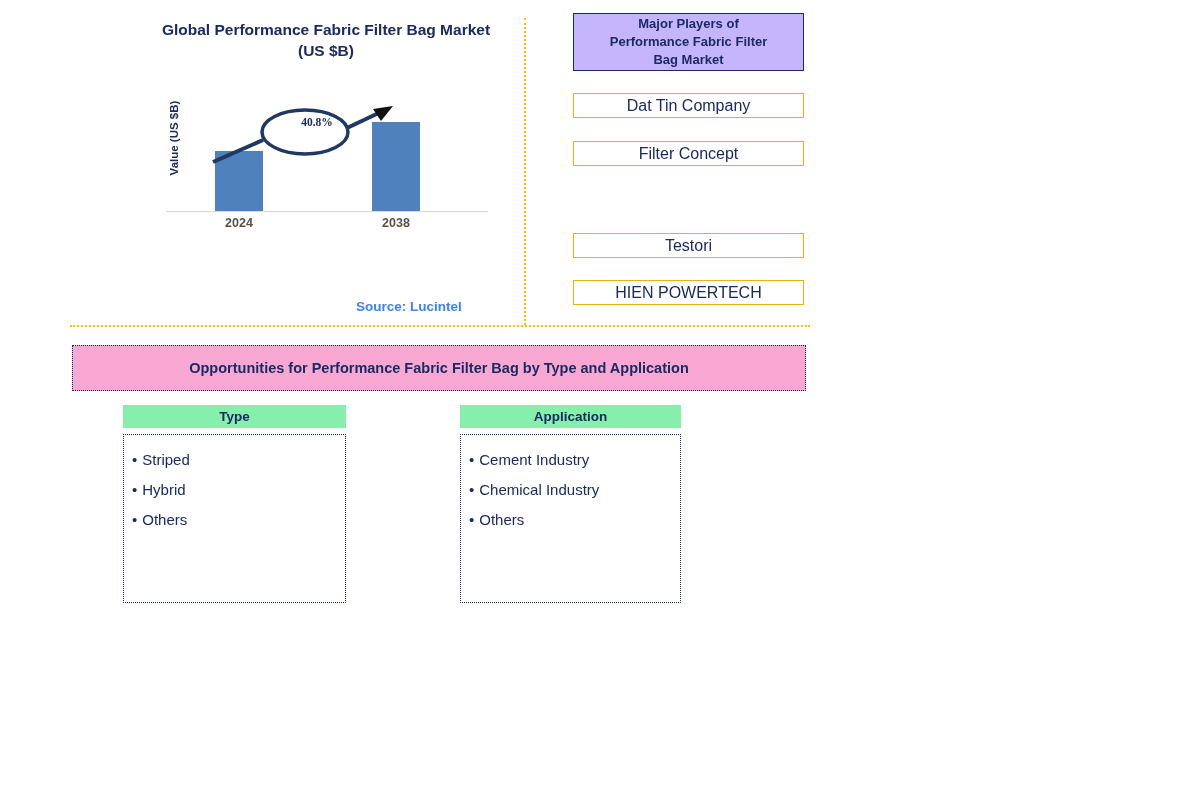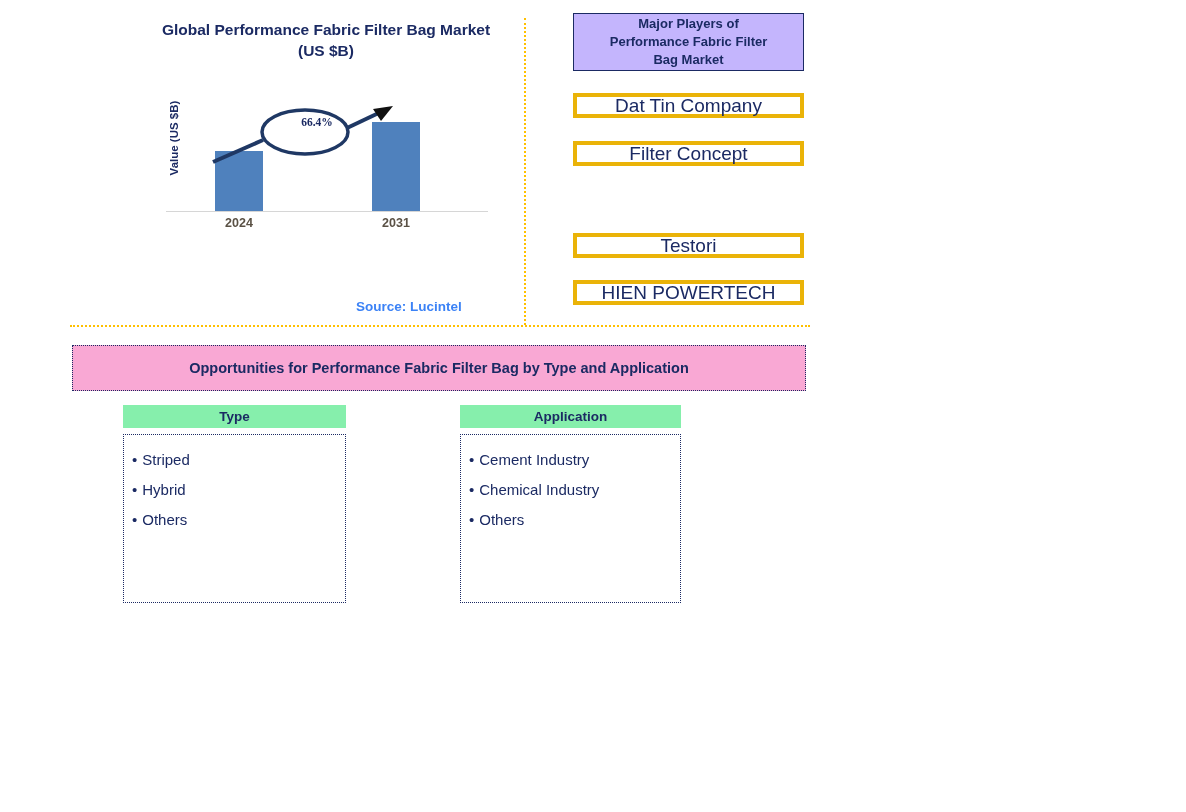--- a/index.html
+++ b/index.html
@@ -141,26 +141,26 @@
     font-weight: bold;
     color: #1B2A63;
     line-height: 1.4;
     background: #c4b5fd;
   }
   .player-box {
     position: absolute;
     left: 573px;
     width: 231px;
     height: 25px;
-    border: 4px solid #eab308;
-    box-sizing: border-box;
-    display: flex;
-    align-items: center;
-    justify-content: center;
-    font-size: 19px;
+    border: 1px solid #eab308;
+    box-sizing: border-box;
+    display: flex;
+    align-items: center;
+    justify-content: center;
+    font-size: 16px;
     color: #1B2A63;
     background: #ffffff;
   }
 
   
   #opportunities-banner {
     position: absolute;
     left: 72px;
     top: 345px;
     width: 734px;
@@ -217,29 +217,29 @@
   </div>
 
   <div id="chart-area">
     <div id="y-axis-label">Value (US $B)</div>
     <div class="axis-line"></div>
 
     <div class="bar" id="bar-2024"></div>
     <div class="bar" id="bar-2030"></div>
 
     <div class="tick-label" id="tick-2024">2024</div>
-    <div class="tick-label" id="tick-2030">2031</div>
+    <div class="tick-label" id="tick-2030">2038</div>
 
     <svg id="cagr-svg" viewBox="0 0 160 70">
       <path d="M -32 62 L 18 40" stroke="#1F3864" stroke-width="4" fill="none"></path>
       <path d="M 102 28 L 140 10" stroke="#1F3864" stroke-width="4" fill="none"></path>
       <path d="M 148 6 L 128 9 L 136 21 Z" fill="#111111"></path>
       <ellipse cx="60" cy="32" rx="43" ry="22" fill="#ffffff" stroke="#1F3864" stroke-width="3.5"></ellipse>
     </svg>
-    <div id="cagr-text">66.4%</div>
+    <div id="cagr-text">40.8%</div>
   </div>
 
   <div id="source-note">Source: Lucintel</div>
 
   <div id="divider-vertical"></div>
   <div id="divider-horizontal"></div>
 
   <div id="players-header">
     <div>
       <div>Major Players of</div>

